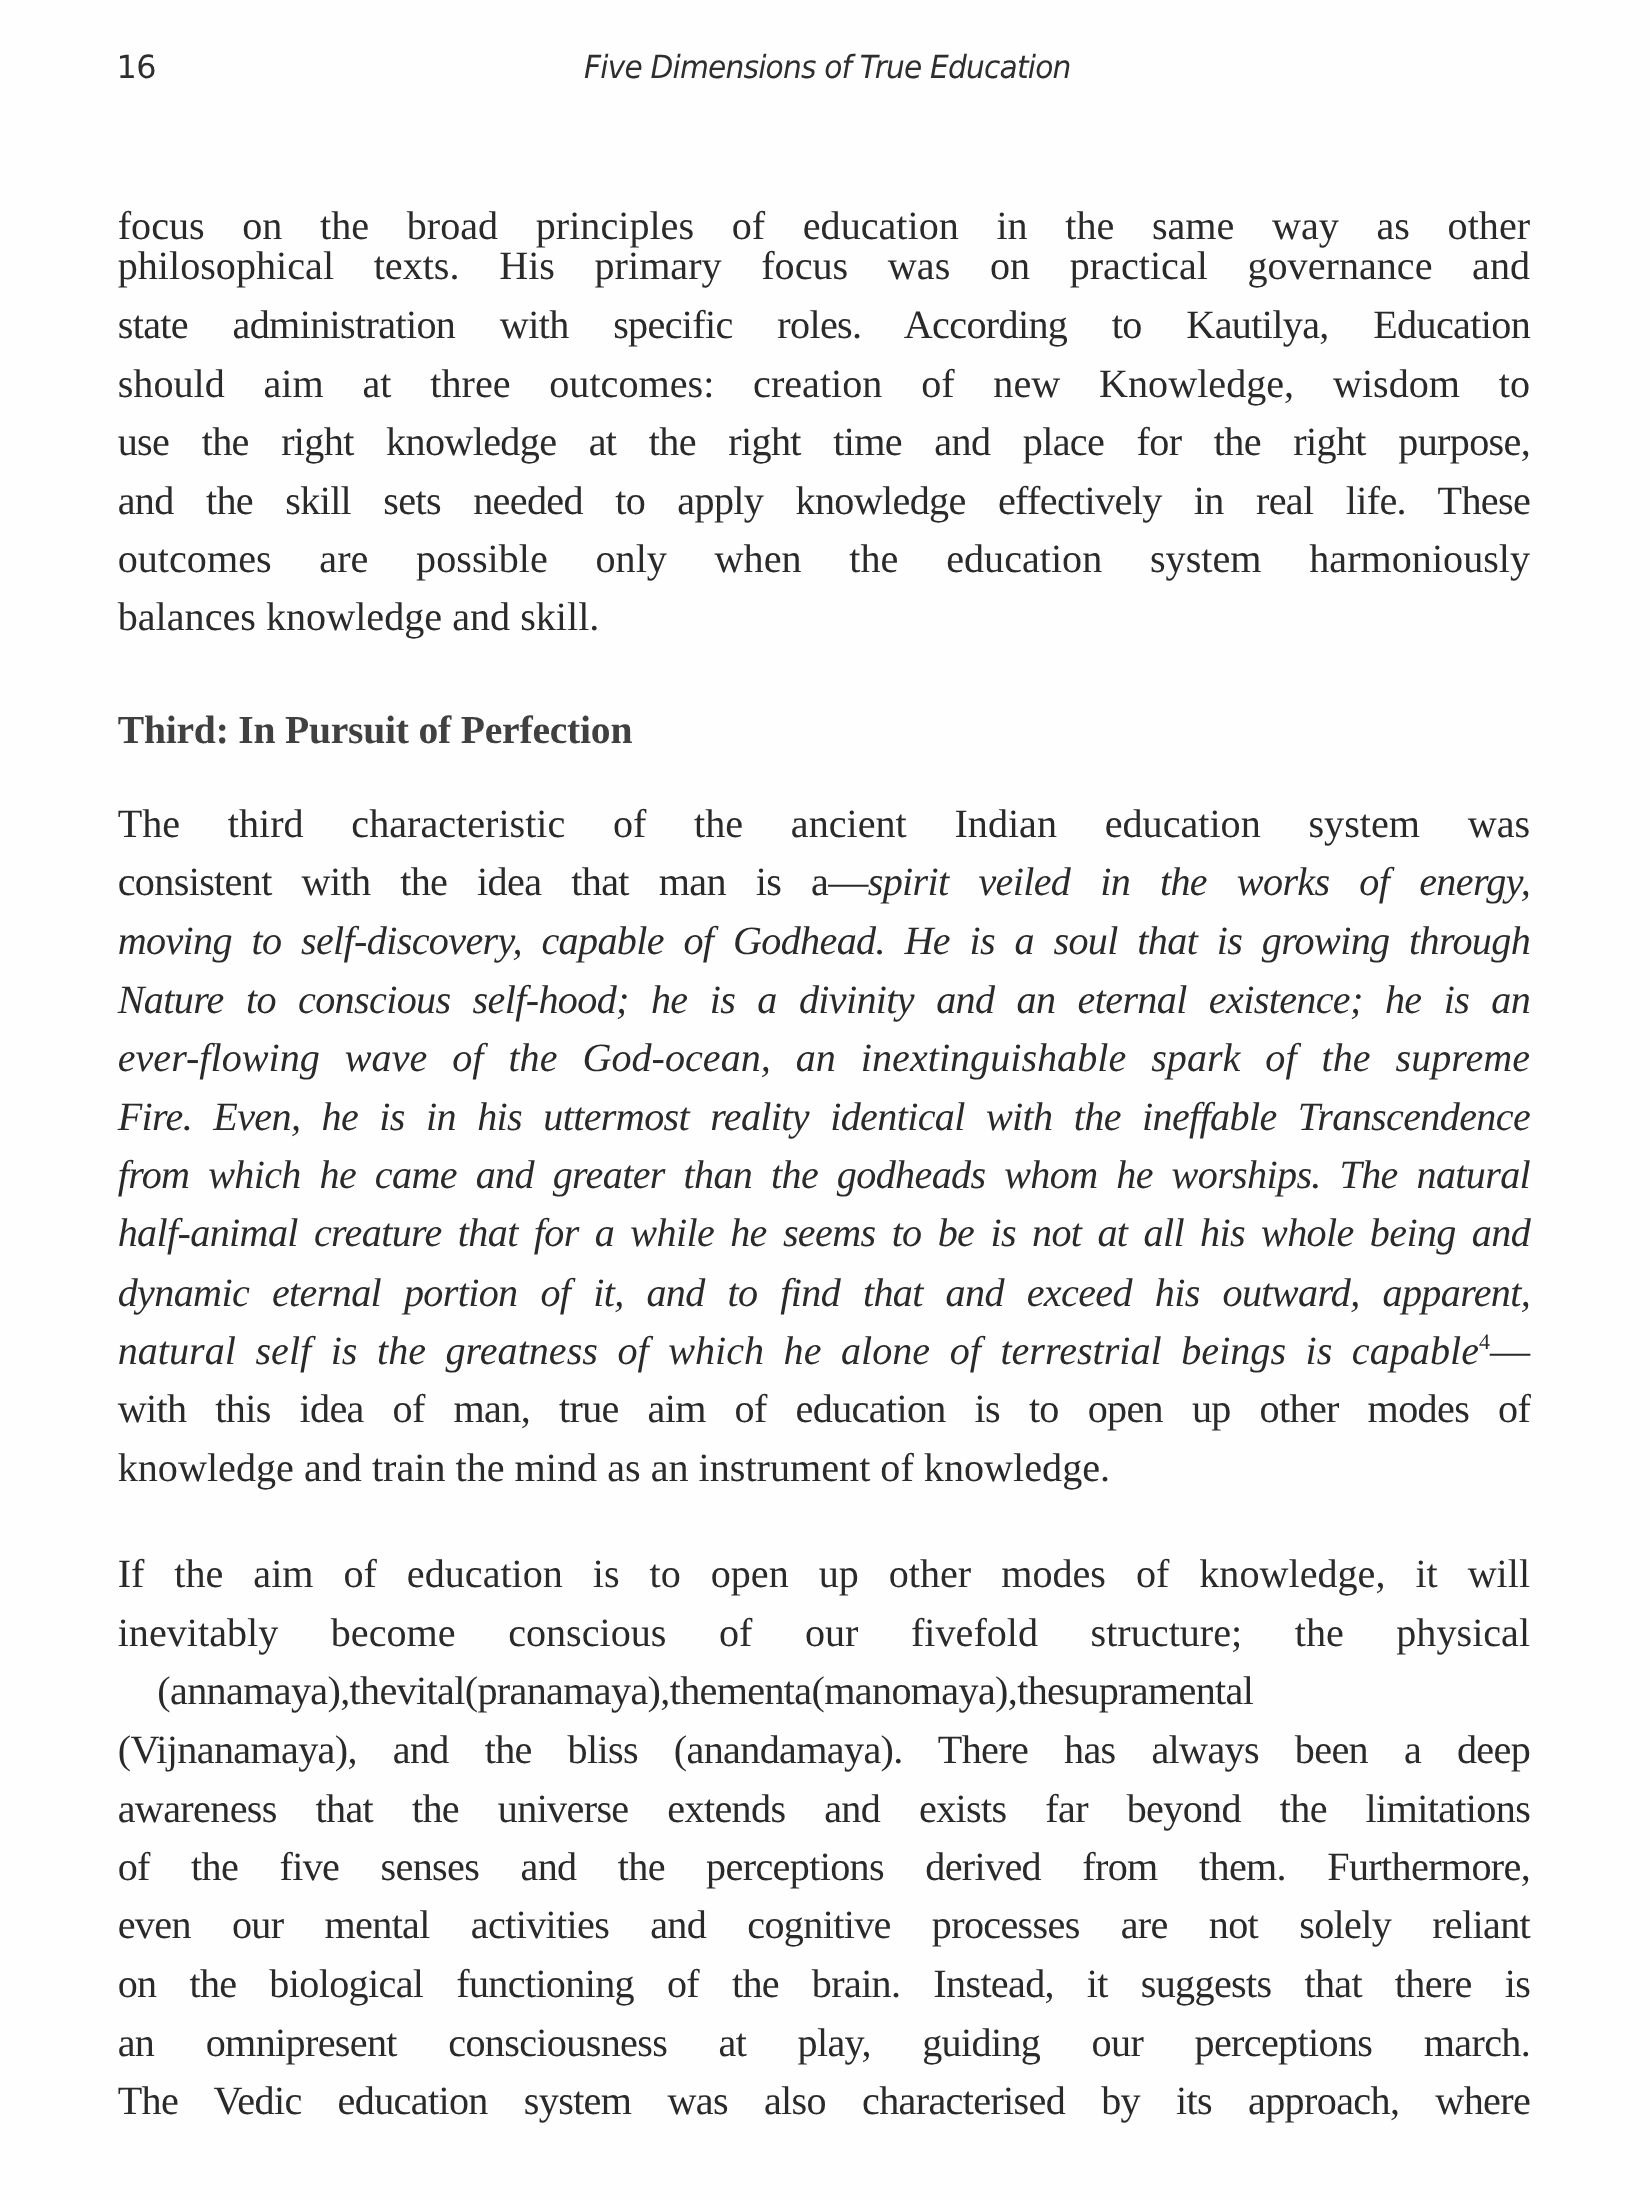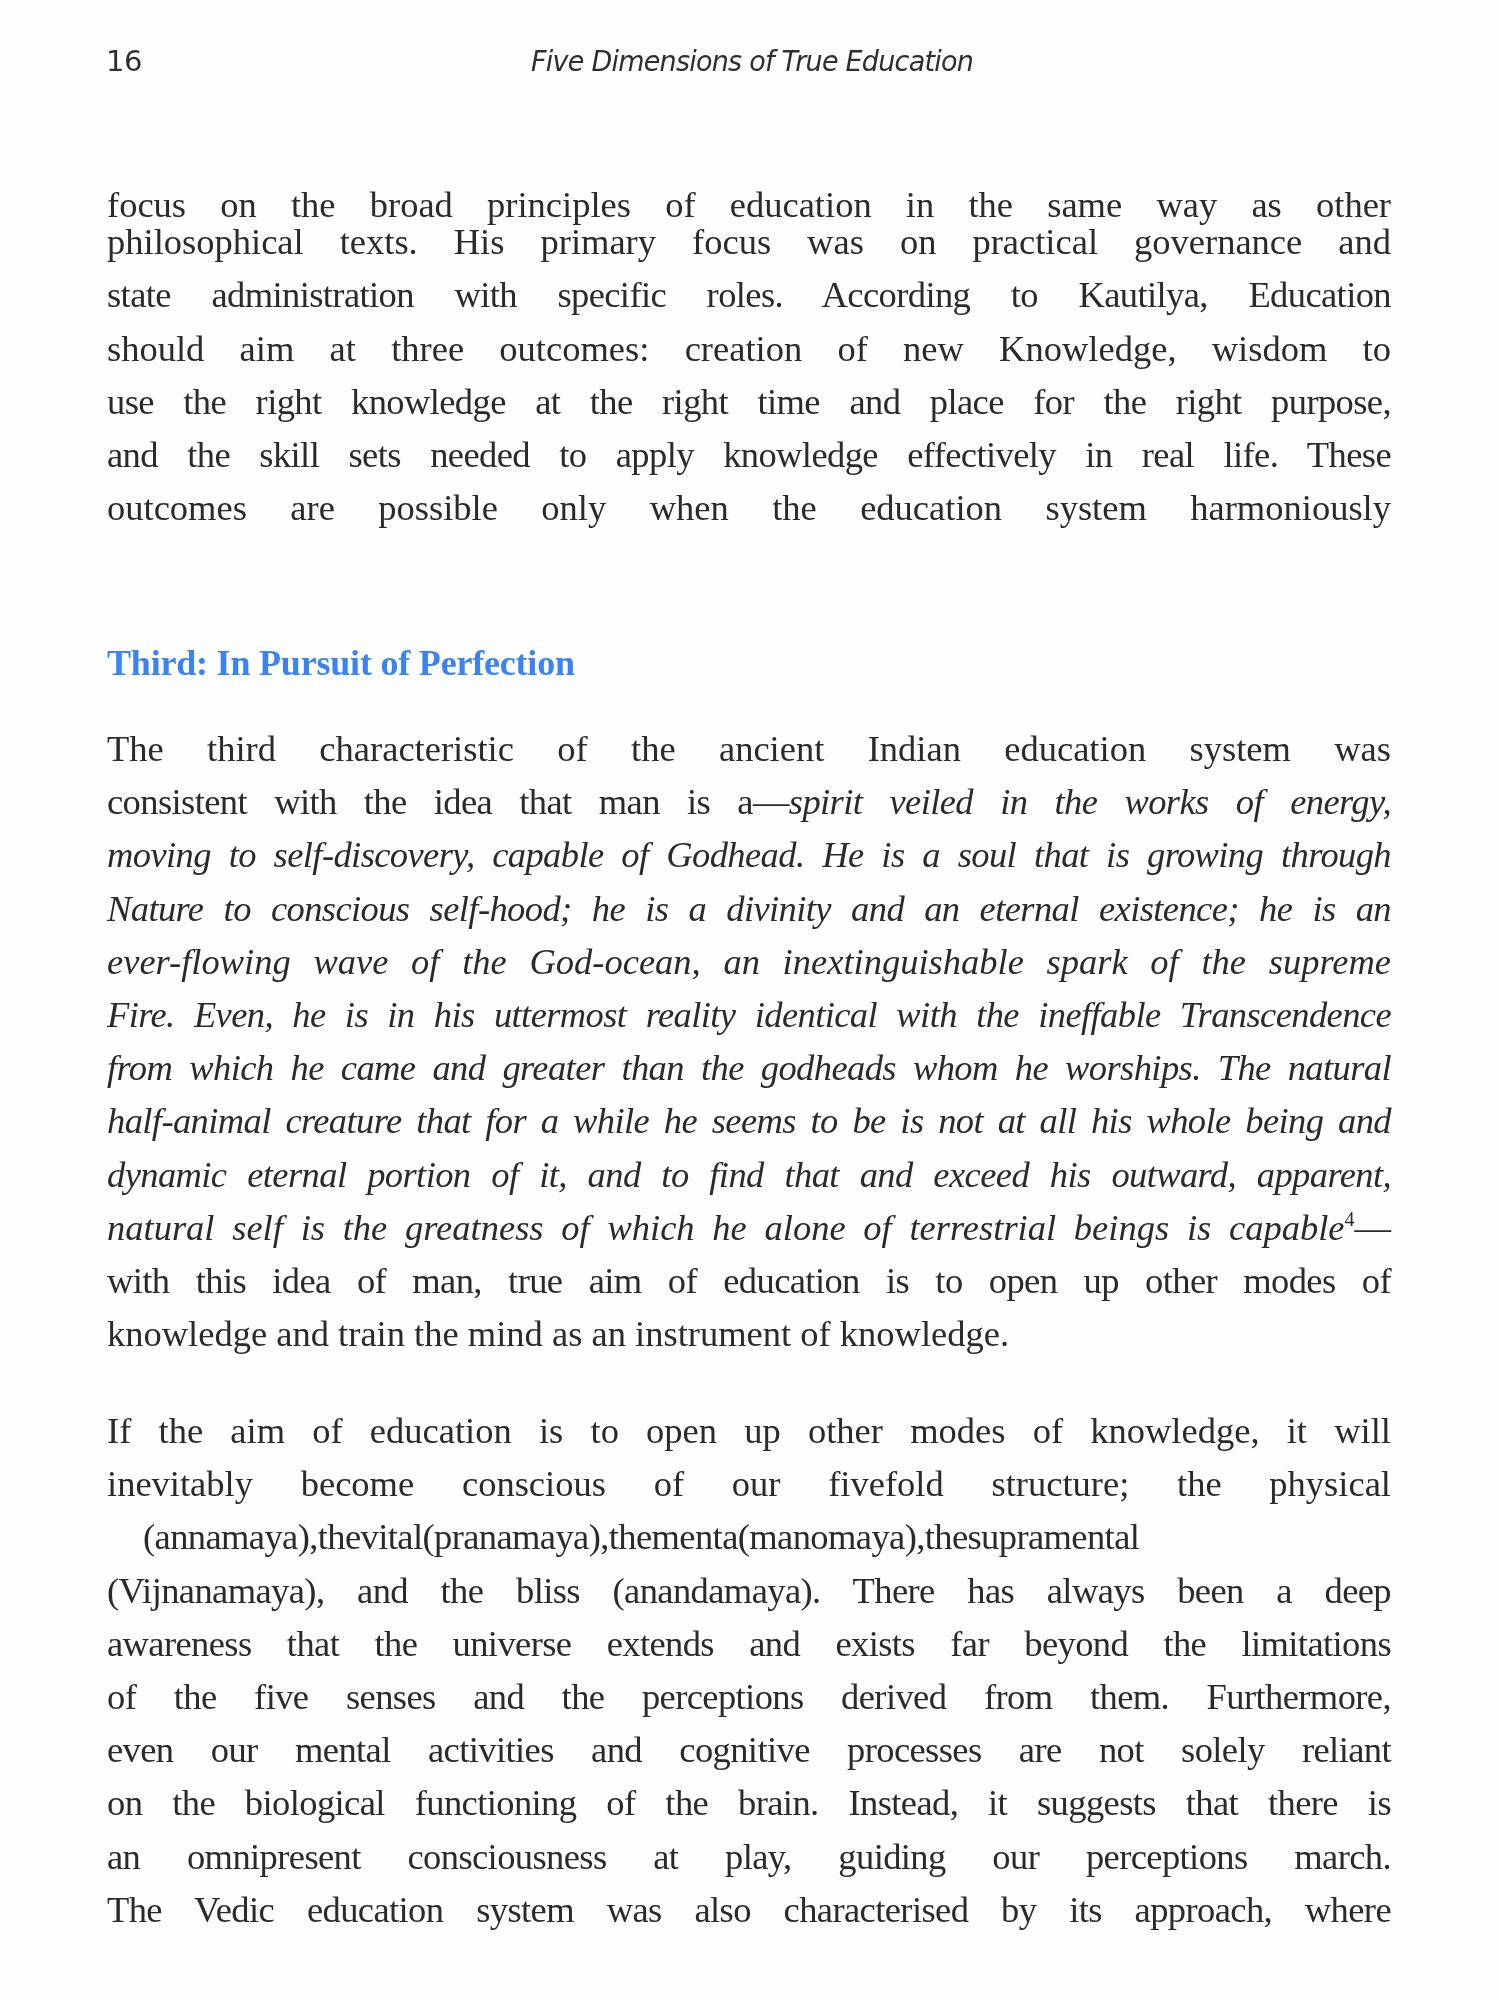--- a/index.html
+++ b/index.html
@@ -59,21 +59,21 @@
       text-align: justify;
       color: #2a2a2a;
     }
     .para-1 { top: 162px; }
     .section-heading {
       position: absolute;
       left: 107px;
       top: 642px;
       font-size: 36px;
       font-weight: bold;
-      color: #3b82f6;
+      color: #404040;
       margin: 0;
       letter-spacing: -0.2px;
     }
     .para-2 { top: 722px; }
     .para-3 { top: 1404px; }
     .line {
       display: block;
       text-align: justify;
       text-align-last: justify;
       white-space: nowrap;
@@ -117,20 +117,21 @@
   </div>
 
   <div class="body-text para-1">
     <span class="line"><span class="line-inner" style="white-space: normal; margin-top: 16px;">focus on the broad principles of education in the same way as other</span></span>
     <span class="line"><span class="line-inner" style="white-space: normal;">philosophical texts. His primary focus was on practical governance and</span></span>
     <span class="line"><span class="line-inner tight" style="white-space: normal;">state administration with specific roles. According to Kautilya, Education</span></span>
     <span class="line"><span class="line-inner" style="white-space: normal;">should aim at three outcomes: creation of new Knowledge, wisdom to</span></span>
     <span class="line"><span class="line-inner tight" style="white-space: normal;">use the right knowledge at the right time and place for the right purpose,</span></span>
     <span class="line"><span class="line-inner tight" style="white-space: normal;">and the skill sets needed to apply knowledge effectively in real life. These</span></span>
     <span class="line"><span class="line-inner" style="white-space: normal;">outcomes are possible only when the education system harmoniously</span></span>
+    <span class="line last"><span class="line-inner" style="white-space: normal;">balances knowledge and skill.</span></span>
   </div>
 
   <h2 class="section-heading">Third: In Pursuit of Perfection</h2>
 
   <div class="body-text para-2">
     <span class="line"><span class="line-inner" style="white-space: normal;">The third characteristic of the ancient Indian education system was</span></span>
     <span class="line"><span class="line-inner tight" style="white-space: normal;"><span>consistent with the idea that man is a—</span><em>spirit veiled in the works of energy,</em></span></span>
     <span class="line"><span class="line-inner it tight" style="white-space: normal;">moving to self-discovery, capable of Godhead. He is a soul that is growing through</span></span>
     <span class="line"><span class="line-inner it tight" style="white-space: normal;">Nature to conscious self-hood; he is a divinity and an eternal existence; he is an</span></span>
     <span class="line"><span class="line-inner it" style="white-space: normal;">ever-flowing wave of the God-ocean, an inextinguishable spark of the supreme</span></span>

